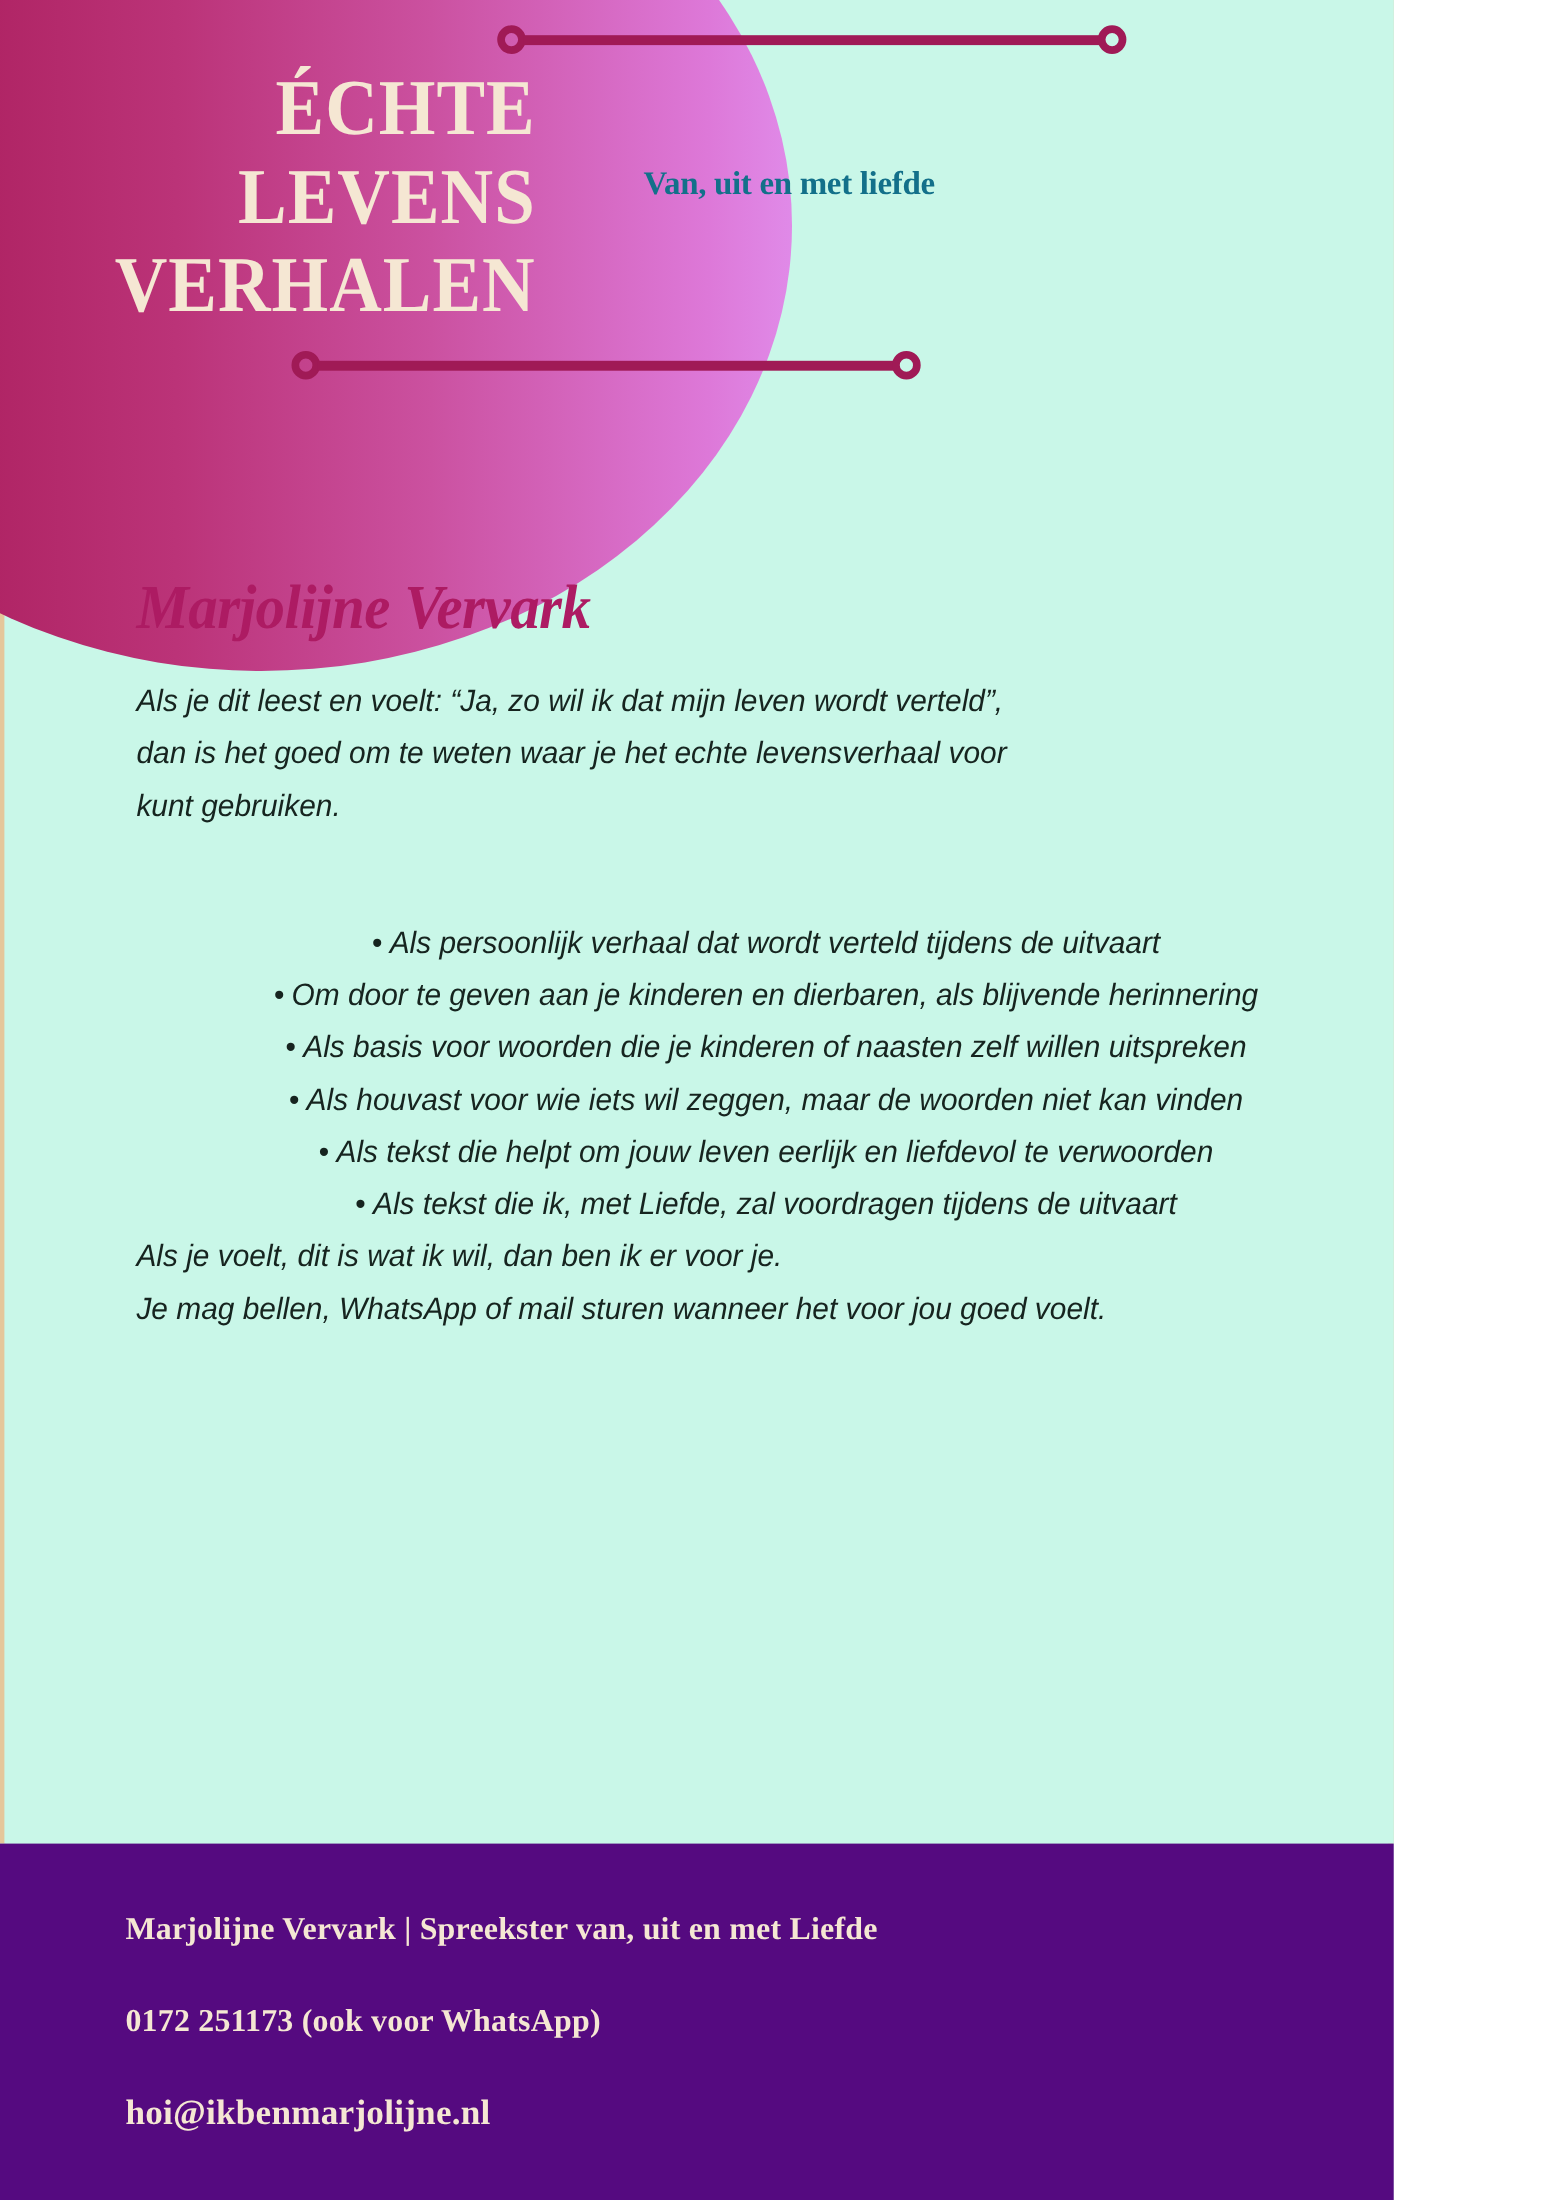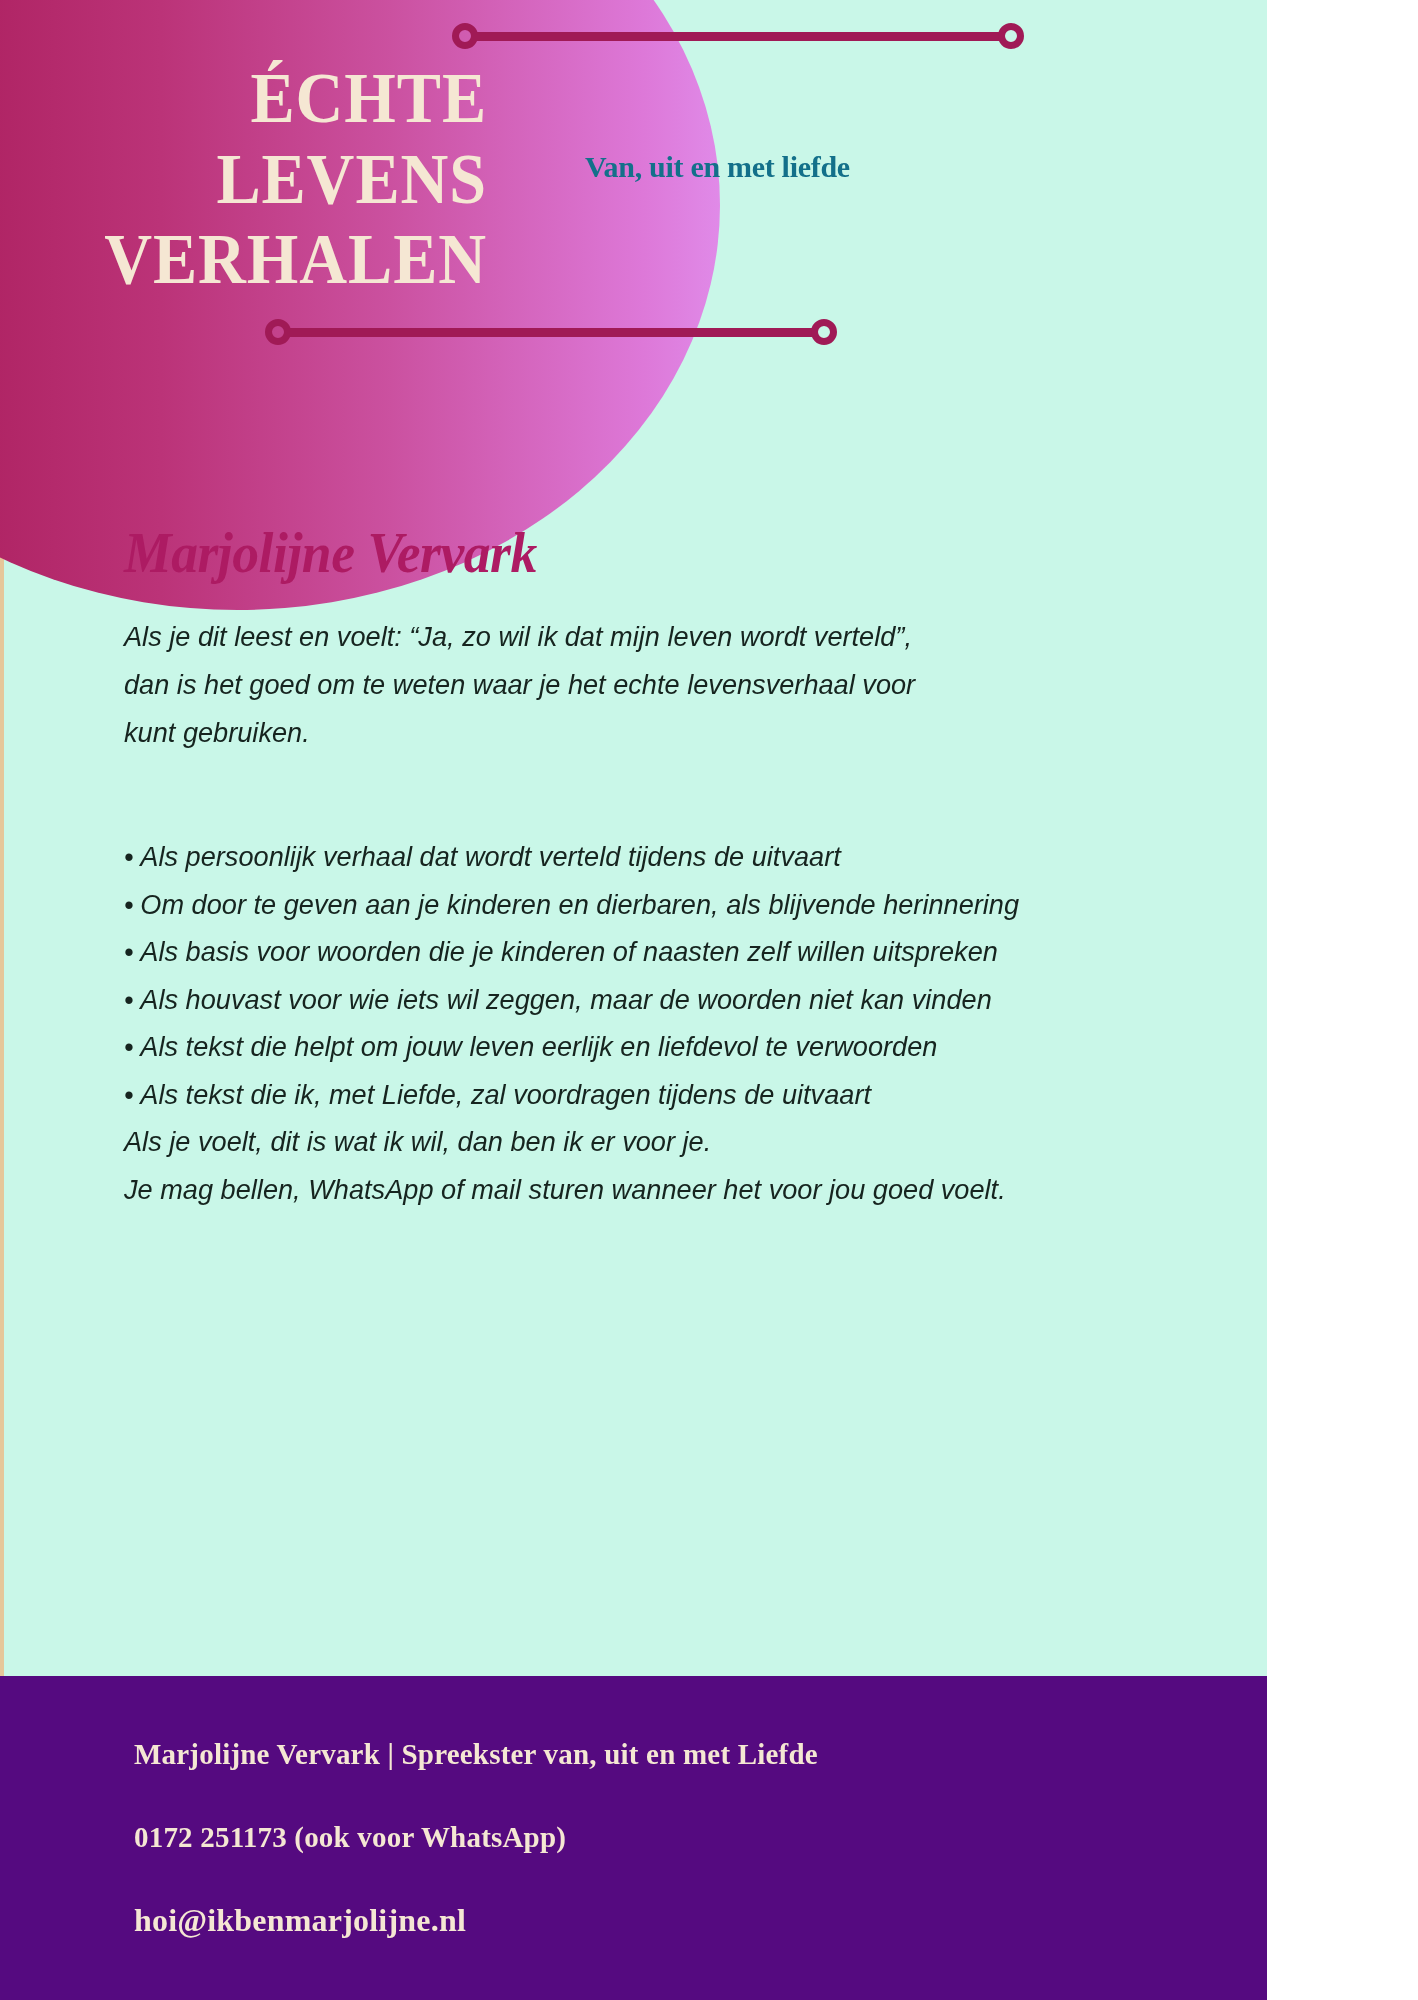--- a/index.html
+++ b/index.html
@@ -153,20 +153,21 @@
     width: 860px;
     margin: 0;
     font-family: "Liberation Sans", sans-serif;
     transform: scaleX(0.97);
     transform-origin: left top;
   }
   .bullets {
     margin: 76px 0 0 0;
     padding: 0;
     list-style: none;
+    text-align: center;
   }
   .bullets li {
     color: #16241f;
     font-size: 28px;
     line-height: 47.5px;
     font-family: "Liberation Sans", sans-serif;
     white-space: nowrap;
     transform: scaleX(0.97);
     transform-origin: left center;
   }
@@ -193,21 +194,20 @@
     height: 324px;
     background: #550a80;
     box-sizing: border-box;
     padding: 62px 0 0 114px;
   }
   .footer div {
     color: #f5e7d3;
     font-family: "Liberation Serif", "DejaVu Serif", serif;
     font-weight: bold;
     white-space: nowrap;
-    margin-left: 20px;
   }
   .footer-name  { font-size: 29px; letter-spacing: 0.2px; }
   .footer-phone { font-size: 29px; margin-top: 50px; letter-spacing: 0.2px; }
   .footer-email { font-size: 32px; margin-top: 48px; letter-spacing: 0.2px; }
 </style>
 </head>
 <body>
 
 <div class="page">
 

